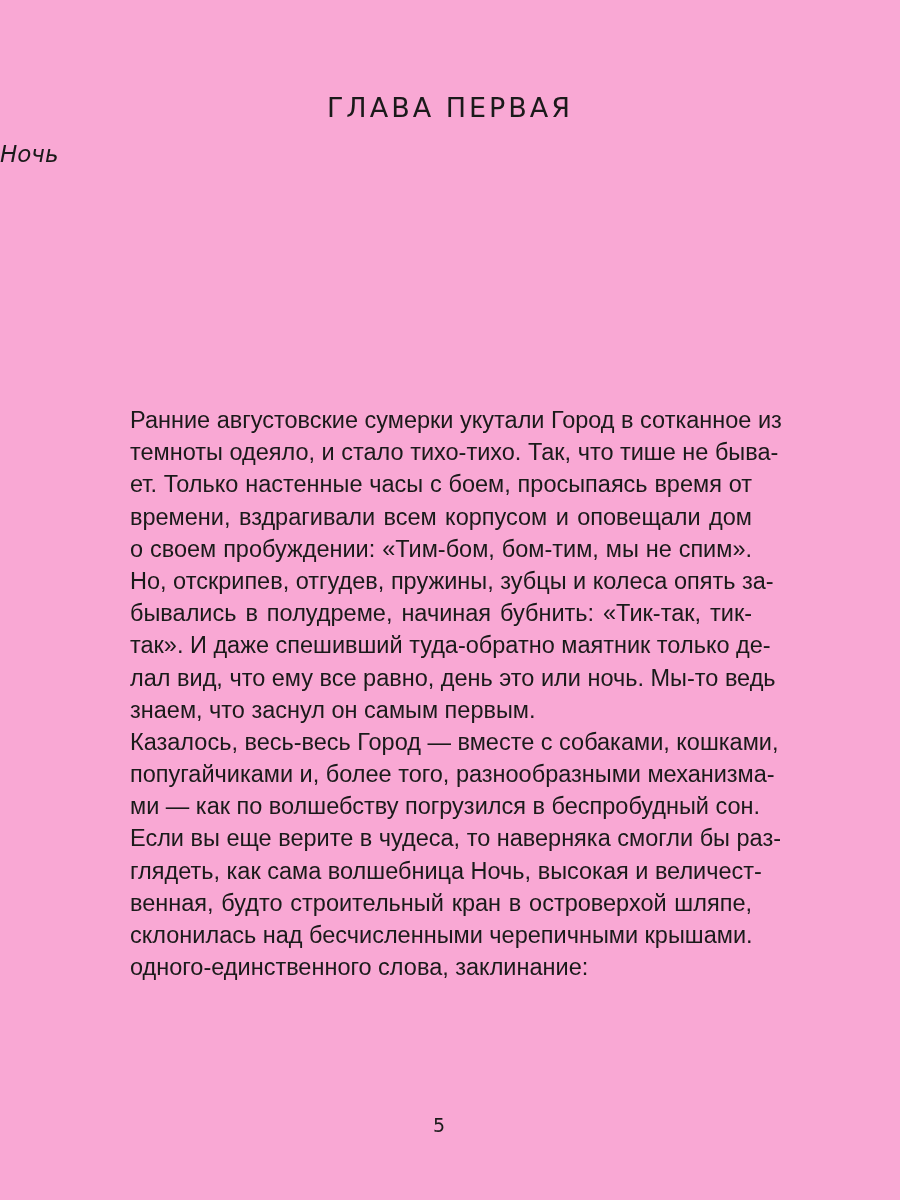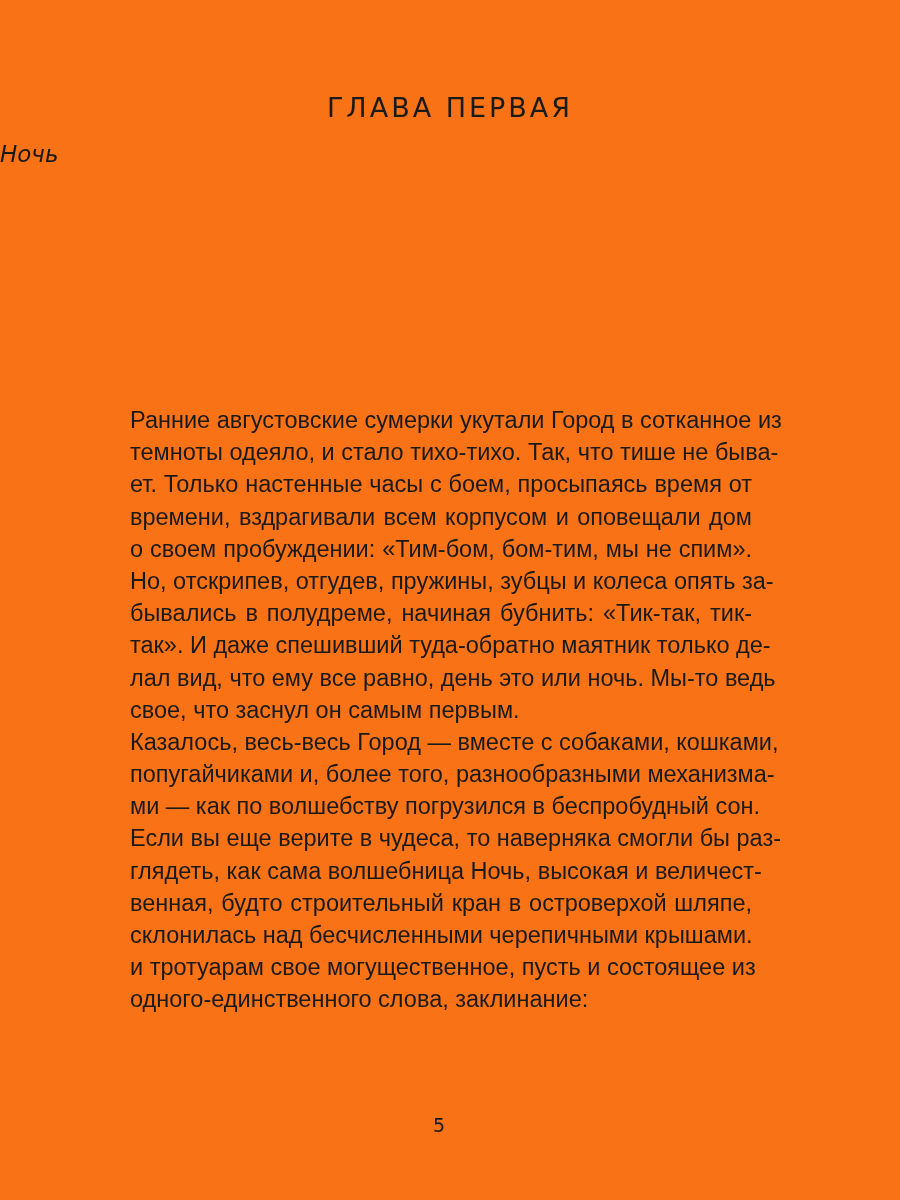--- a/index.html
+++ b/index.html
@@ -12,21 +12,21 @@
       height: 1200px;
       position: relative;
       overflow: hidden;
       color: #1a1a1a;
     }
     .page {
       position: absolute;
       left: 0; top: 0;
       width: 900px;
       height: 1200px;
-      background: #f97316;
+      background: #f9a8d4;
     }
     .chapter-heading {
       position: absolute;
       top: 88px;
       left: 0;
       width: 900px;
       text-align: center;
       font-family: "DejaVu Sans", sans-serif;
       font-size: 27px;
       letter-spacing: 3px;
@@ -90,26 +90,25 @@
   <div class="body-text">
     <span class="line">Ранние августовские сумерки укутали Город в сотканное из</span>
     <span class="line">темноты одеяло, и стало тихо-тихо. Так, что тише не быва-</span>
     <span class="line">ет. Только настенные часы с боем, просыпаясь время от</span>
     <span class="line">времени, вздрагивали всем корпусом и оповещали дом</span>
     <span class="line">о своем пробуждении: «Тим-бом, бом-тим, мы не спим».</span>
     <span class="line">Но, отскрипев, отгудев, пружины, зубцы и колеса опять за-</span>
     <span class="line">бывались в полудреме, начиная бубнить: «Тик-так, тик-</span>
     <span class="line">так». И даже спешивший туда-обратно маятник только де-</span>
     <span class="line">лал вид, что ему все равно, день это или ночь. Мы-то ведь</span>
-    <span class="line last">свое, что заснул он самым первым.</span>
+    <span class="line last">знаем, что заснул он самым первым.</span>
     <span class="line">Казалось, весь-весь Город — вместе с собаками, кошками,</span>
     <span class="line">попугайчиками и, более того, разнообразными механизма-</span>
     <span class="line">ми — как по волшебству погрузился в беспробудный сон.</span>
     <span class="line">Если вы еще верите в чудеса, то наверняка смогли бы раз-</span>
     <span class="line">глядеть, как сама волшебница Ночь, высокая и величест-</span>
     <span class="line">венная, будто строительный кран в островерхой шляпе,</span>
     <span class="line">склонилась над бесчисленными черепичными крышами.</span>
-    <span class="line">и тротуарам свое могущественное, пусть и состоящее из</span>
     <span class="line last">одного-единственного слова, заклинание:</span>
   </div>
 
   <div class="page-number">5</div>
 </div>
 
 </body></html>

